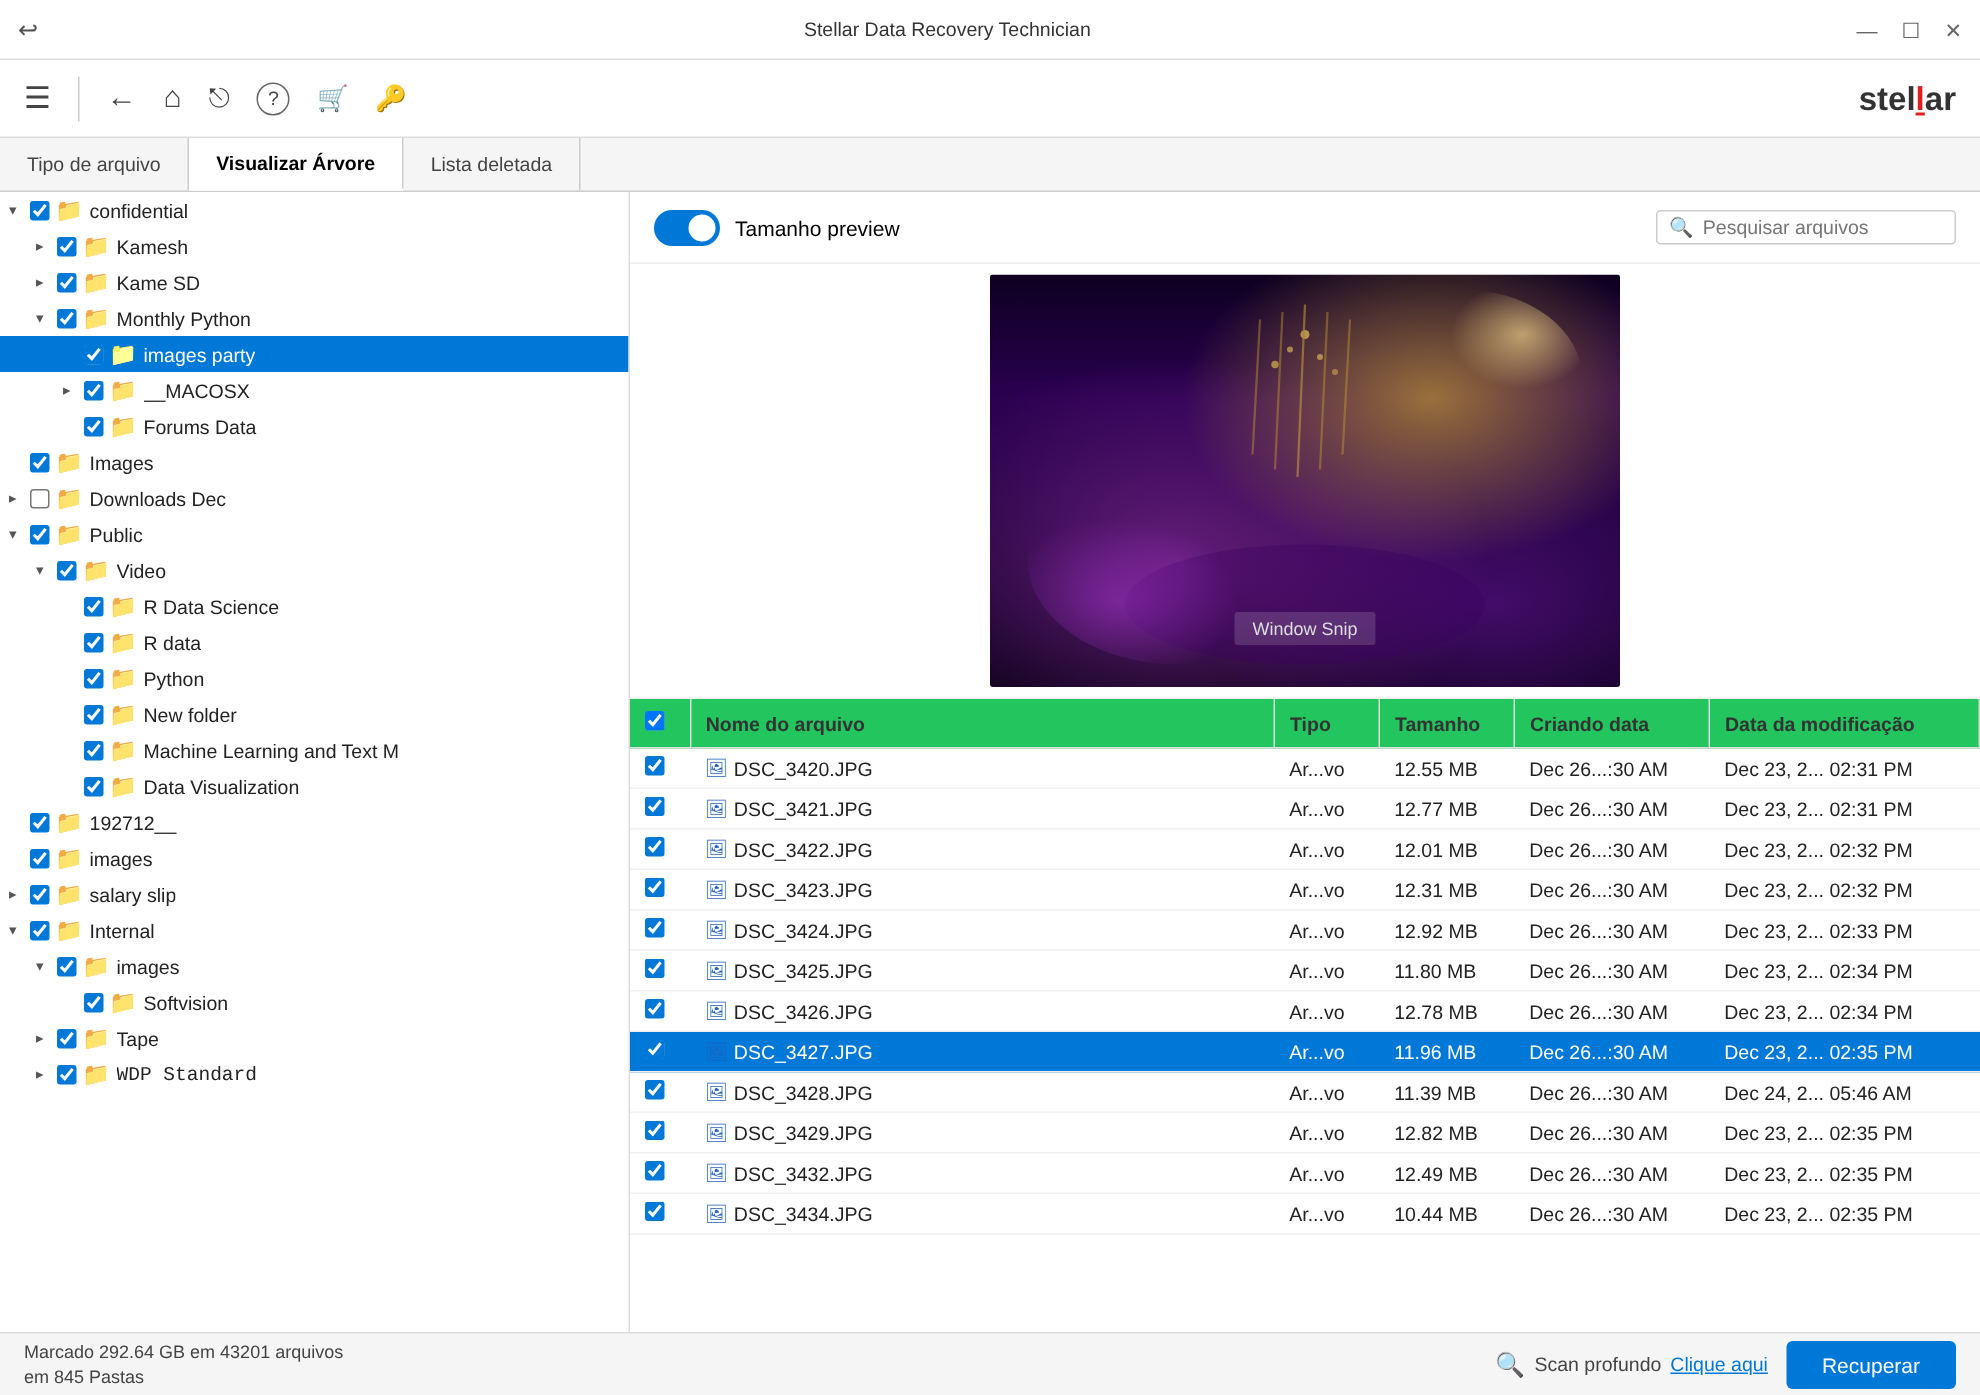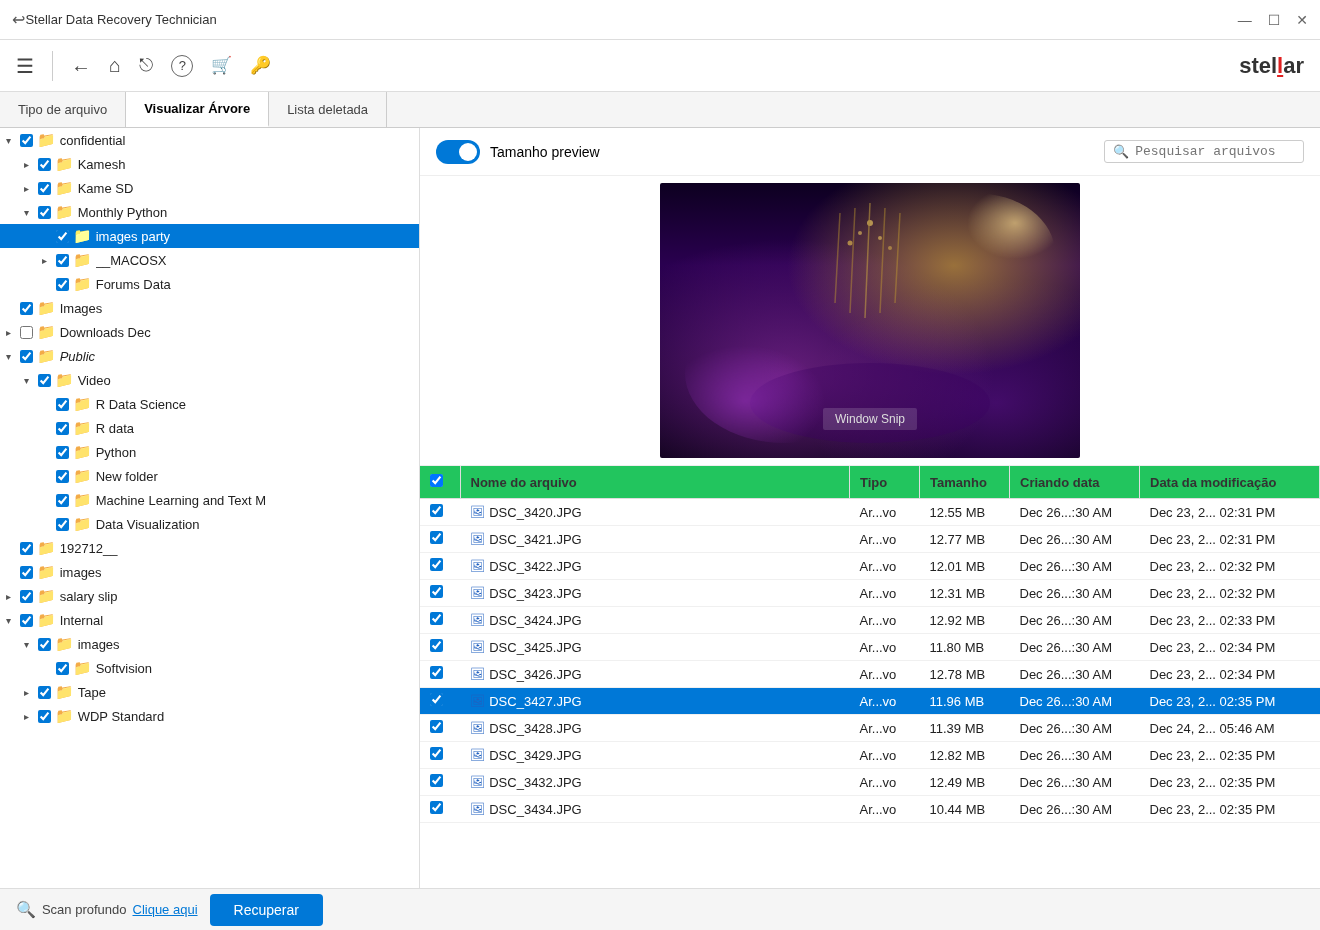--- a/index.html
+++ b/index.html
@@ -4,21 +4,21 @@
   <style>
     * { box-sizing: border-box; margin: 0; padding: 0; font-family: 'Segoe UI', Arial, sans-serif; }
     body { width: 1320px; height: 930px; overflow: hidden; background: #f0f0f0; }
 
     
     .titlebar {
       display: flex; align-items: center; justify-content: space-between;
       background: #fff; height: 40px; padding: 0 12px;
       border-bottom: 1px solid #ddd; user-select: none;
     }
-    .titlebar-title { font-size: 13px; color: #333; flex: 1; }
+    .titlebar-title { font-size: 13px; color: #333; flex: 1; text-align: center; }
     .titlebar-left { display: flex; align-items: center; gap: 8px; }
     .titlebar-controls { display: flex; gap: 16px; }
     .titlebar-controls span { font-size: 14px; color: #666; cursor: pointer; }
 
     
     .toolbar {
       display: flex; align-items: center; height: 52px;
       background: #fff; border-bottom: 1px solid #ddd; padding: 0 16px; gap: 18px;
     }
     .toolbar-icon { font-size: 20px; color: #444; cursor: pointer; }
@@ -242,21 +242,21 @@
     <span class="chevron">▸</span>
     <input type="checkbox" style="margin-right: 4px;">
     <span class="folder-icon" style="color:#f5a623;">📁</span>
     <span style="overflow:hidden;text-overflow:ellipsis;">Downloads Dec</span>
   </div>
       <div class="tree-item">
     <span class="indent" style="width:6px;"></span>
     <span class="chevron">▾</span>
     <input type="checkbox" checked="" style="margin-right: 4px;">
     <span class="folder-icon" style="color:#f5a623;">📁</span>
-    <span style="overflow:hidden;text-overflow:ellipsis;font-style:italic;">Public</span>
+    <span style="overflow:hidden;text-overflow:ellipsis;">Public</span>
   </div>
       <div class="tree-item">
     <span class="indent" style="width:24px;"></span>
     <span class="chevron">▾</span>
     <input type="checkbox" checked="" style="margin-right: 4px;">
     <span class="folder-icon" style="color:#f5a623;">📁</span>
     <span style="overflow:hidden;text-overflow:ellipsis;">Video</span>
   </div>
       <div class="tree-item">
     <span class="indent" style="width:42px;"></span>
@@ -347,34 +347,34 @@
     <span class="chevron">▸</span>
     <input type="checkbox" checked="" style="margin-right: 4px;">
     <span class="folder-icon" style="color:#f5a623;">📁</span>
     <span style="overflow:hidden;text-overflow:ellipsis;">Tape</span>
   </div>
       <div class="tree-item">
     <span class="indent" style="width:24px;"></span>
     <span class="chevron">▸</span>
     <input type="checkbox" checked="" style="margin-right: 4px;">
     <span class="folder-icon" style="color:#f5a623;">📁</span>
-    <span style="overflow:hidden;text-overflow:ellipsis;">WDP Standard</span>
+    <span style="overflow:hidden;text-overflow:ellipsis;font-family:Liberation Mono, monospace;">WDP Standard</span>
   </div>
     </div>
 
   <div class="right-panel">
 
     <div class="preview-bar">
       <div class="preview-toggle">
         <div class="toggle-switch"></div>
         <span>Tamanho preview</span>
       </div>
       <div class="search-box">
         <span style="color:#888;">🔍</span>
-        <input type="text" style="border: none; outline: none; font-size: 13px; color: #a21caf; width: 150px; background: transparent; font-family: Liberation Mono, monospace;" placeholder="Pesquisar arquivos">
+        <input type="text" style="border: none; outline: none; font-size: 13px; color: #a21caf; width: 150px; background: transparent;" placeholder="Pesquisar arquivos">
       </div>
     </div>
 
     <div class="preview-image-area">
       <div class="preview-image">
         <div class="preview-image-inner"></div>
 
         <svg style="position:absolute;top:0;left:0;width:100%;height:100%;opacity:0.7;" viewBox="0 0 420 275" xmlns="http://www.w3.org/2000/svg">
 
           <circle cx="210" cy="40" r="3" fill="#f5d060" opacity="0.9"></circle>
@@ -578,20 +578,24 @@
     <td>Dec 26...:30 AM</td>
     <td>Dec 23, 2...  02:35 PM</td>
   </tr>
           </tbody>
       </table>
     </div>
   </div>
 </div>
 
 <div class="statusbar">
+  <div class="statusbar-left">
+    <div>Marcado 292.64 GB em 43201 arquivos</div>
+    <div>em 845 Pastas</div>
+  </div>
   <div class="statusbar-right">
     <div class="scan-profundo">
       <span style="font-size:16px;">🔍</span>
       <span>Scan profundo</span>
       <a class="clique-aqui">Clique aqui</a>
     </div>
     <button class="recover-btn">Recuperar</button>
   </div>
 </div>
 

